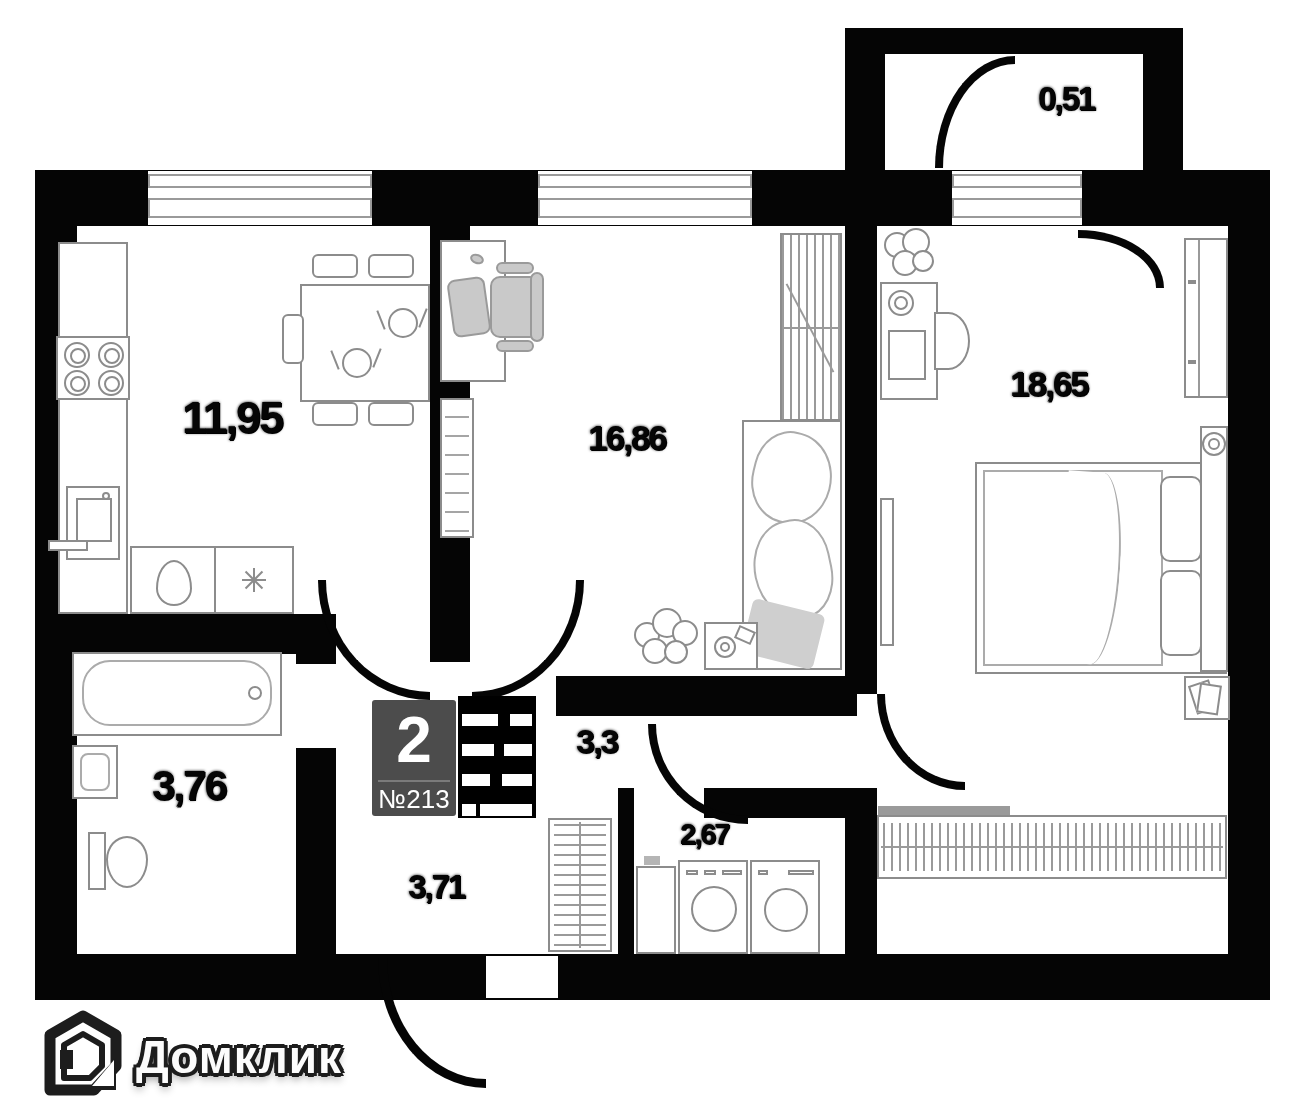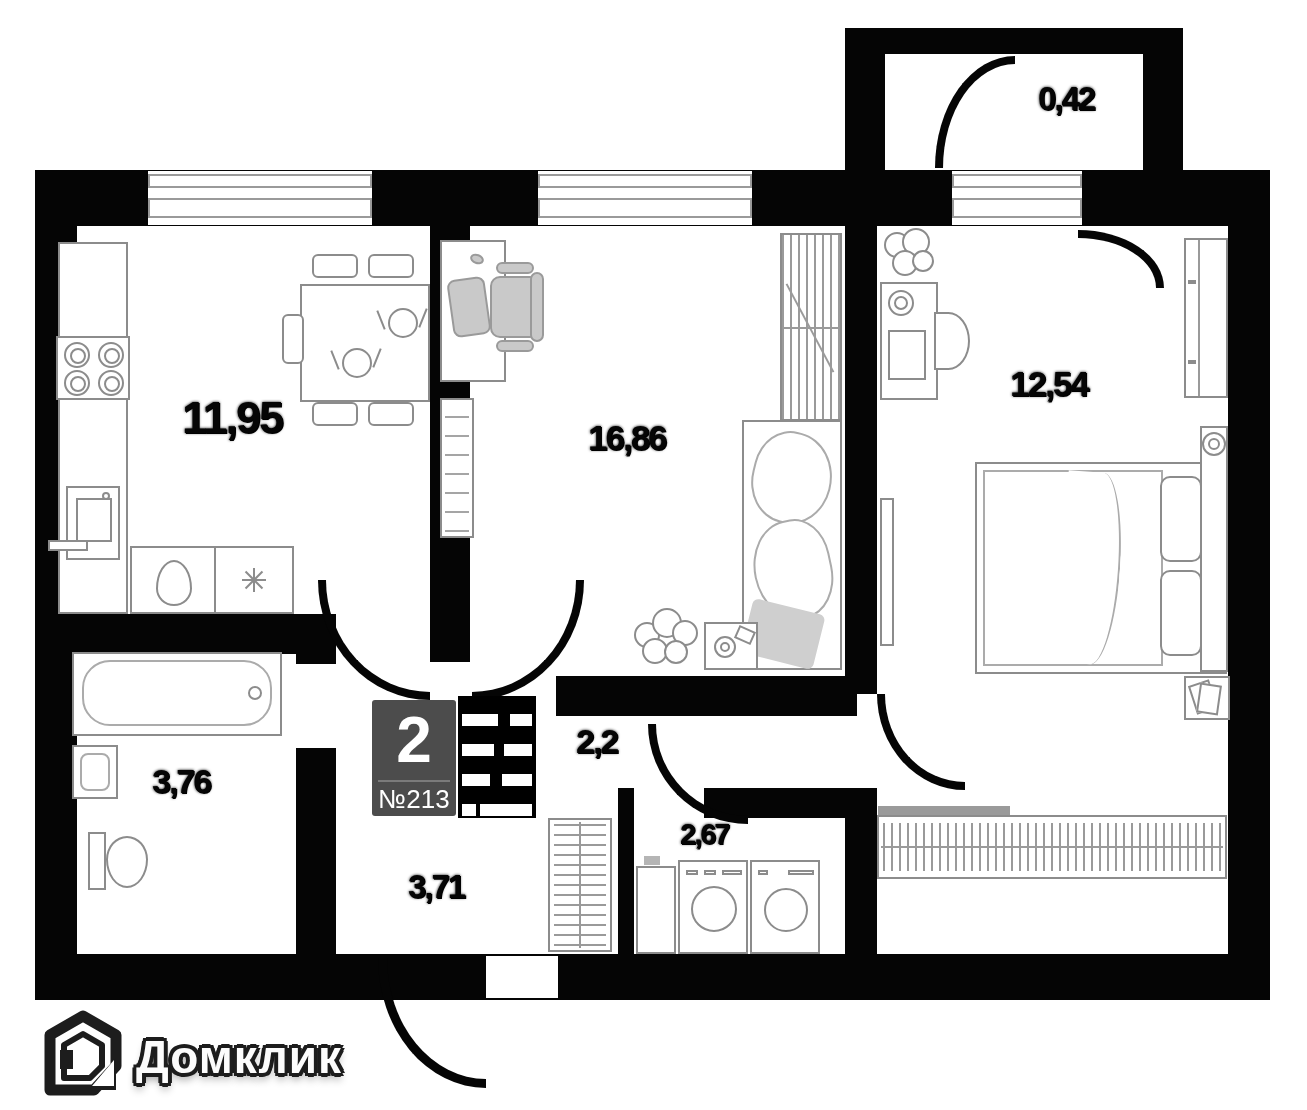--- a/index.html
+++ b/index.html
@@ -173,49 +173,49 @@
   <div class="circ" style="left:1202px;top:432px;width:24px;height:24px;"></div>
   <div class="circ" style="left:1208px;top:438px;width:12px;height:12px;"></div>
   <div class="line" style="left:878px;top:806px;width:132px;height:9px;"></div>
   <div class="furn" style="left:877px;top:815px;width:350px;height:64px;">
     <div class="hatch-v" style="position:absolute;left:4px;top:6px;width:338px;height:48px;"></div>
     <div class="line" style="left:2px;top:29px;width:342px;height:2px;"></div>
   </div>
   <div class="furn" style="left:1184px;top:676px;width:46px;height:44px;"></div>
   <div class="furn" style="left:1192px;top:682px;width:22px;height:30px;transform:rotate(-18deg);"></div>
   <div class="furn" style="left:1198px;top:684px;width:22px;height:30px;transform:rotate(8deg);"></div>
-  <div class="area-label" style="left:1010px;top:364px;font-size:35px;">12,54</div>
-
-  <div class="area-label" style="left:1038px;top:80px;font-size:33px;">0,42</div>
+  <div class="area-label" style="left:1010px;top:364px;font-size:35px;">18,65</div>
+
+  <div class="area-label" style="left:1038px;top:80px;font-size:33px;">0,51</div>
 
   <div class="furn" style="left:72px;top:652px;width:210px;height:84px;"></div>
   <div class="furn" style="left:82px;top:660px;width:190px;height:66px;border-radius:28px;border-color:#ababab;"></div>
   <div class="circ" style="left:248px;top:686px;width:14px;height:14px;"></div>
   <div class="furn" style="left:72px;top:745px;width:46px;height:54px;"></div>
   <div class="furn" style="left:80px;top:753px;width:30px;height:38px;border-radius:8px;border-color:#ababab;"></div>
   <div class="furn" style="left:88px;top:832px;width:18px;height:58px;"></div>
   <div class="furn" style="left:106px;top:836px;width:42px;height:52px;border-radius:50% 50% 50% 50%/45% 45% 55% 55%;"></div>
-  <div class="area-label" style="left:152px;top:762px;font-size:34px;text-align:right;">3,76</div>
+  <div class="area-label" style="left:152px;top:762px;font-size:42px;text-align:right;">3,76</div>
 
   <div class="badge" style="left:372px;top:700px;width:84px;height:116px;">
     <div style="position:absolute;left:0;top:2px;width:84px;font-size:64px;font-weight:700;line-height:76px;">2</div>
     <div class="line" style="left:6px;top:80px;width:72px;height:2px;background:#7a7a7a;"></div>
     <div style="position:absolute;left:0;top:84px;width:84px;font-size:26px;font-weight:400;line-height:30px;">№213</div>
   </div>
   <div class="blackbit" style="left:458px;top:696px;width:78px;height:122px;">
     <div class="whitebar" style="left:4px;top:18px;width:70px;height:12px;"></div>
     <div class="blackbit" style="left:40px;top:18px;width:12px;height:12px;"></div>
     <div class="whitebar" style="left:4px;top:48px;width:70px;height:12px;"></div>
     <div class="blackbit" style="left:36px;top:48px;width:10px;height:12px;"></div>
     <div class="whitebar" style="left:4px;top:78px;width:70px;height:12px;"></div>
     <div class="blackbit" style="left:32px;top:78px;width:12px;height:12px;"></div>
     <div class="whitebar" style="left:22px;top:108px;width:52px;height:12px;"></div>
     <div class="whitebar" style="left:4px;top:108px;width:14px;height:12px;"></div>
   </div>
-  <div class="area-label" style="left:576px;top:722px;font-size:34px;">2,2</div>
+  <div class="area-label" style="left:576px;top:722px;font-size:34px;">3,3</div>
 
   <div class="furn" style="left:548px;top:818px;width:64px;height:134px;">
     <div class="hatch-h" style="position:absolute;left:4px;top:4px;width:52px;height:122px;"></div>
     <div class="line" style="left:29px;top:2px;width:2px;height:126px;"></div>
   </div>
   <div class="area-label" style="left:408px;top:868px;font-size:33px;">3,71</div>
 
   <div class="furn" style="left:636px;top:866px;width:40px;height:88px;"></div>
   <div class="fill" style="left:644px;top:856px;width:16px;height:9px;border:0;background:#b5b5b5;"></div>
   <div class="furn" style="left:678px;top:860px;width:70px;height:94px;">

